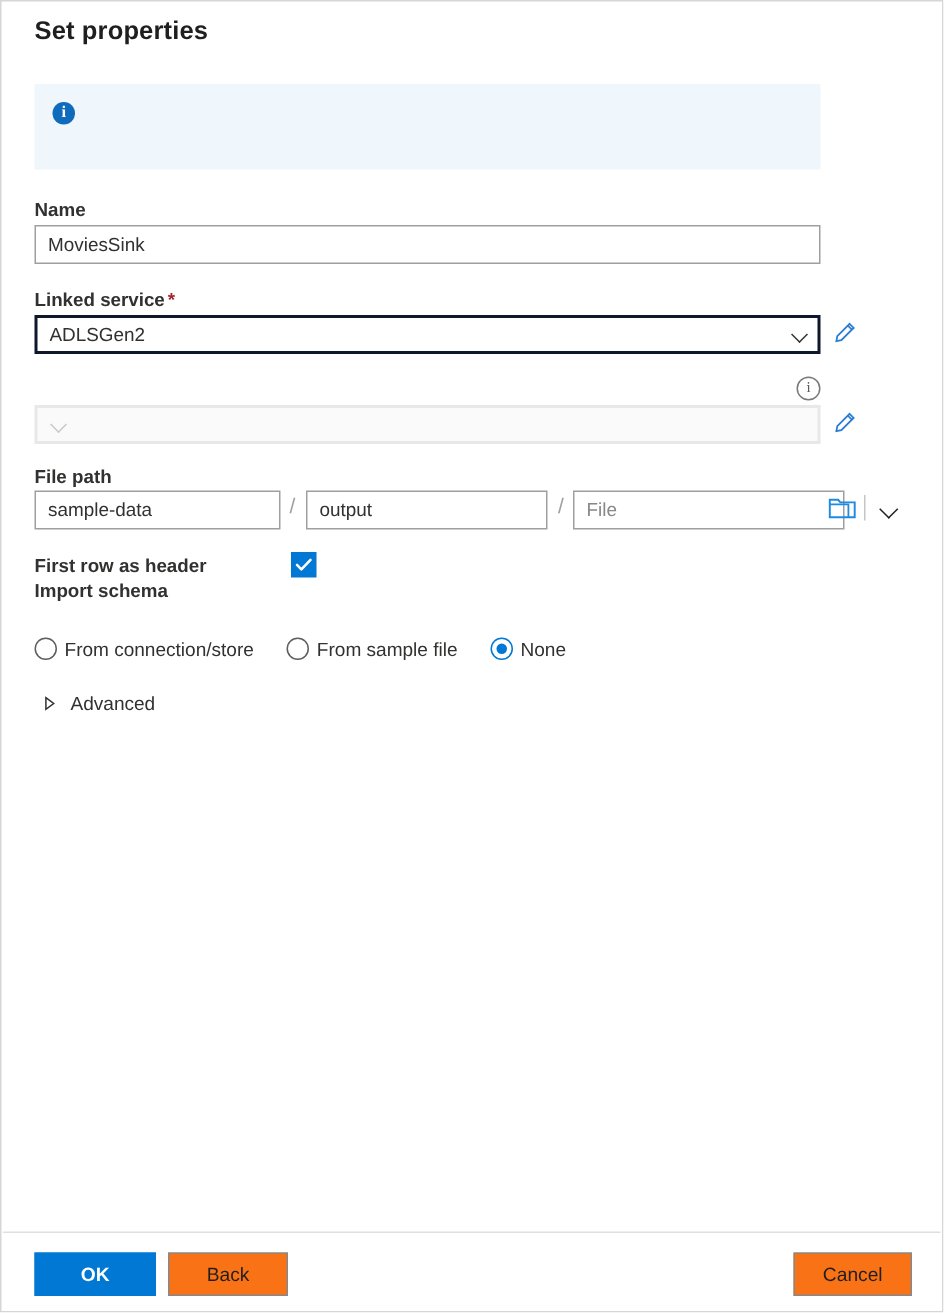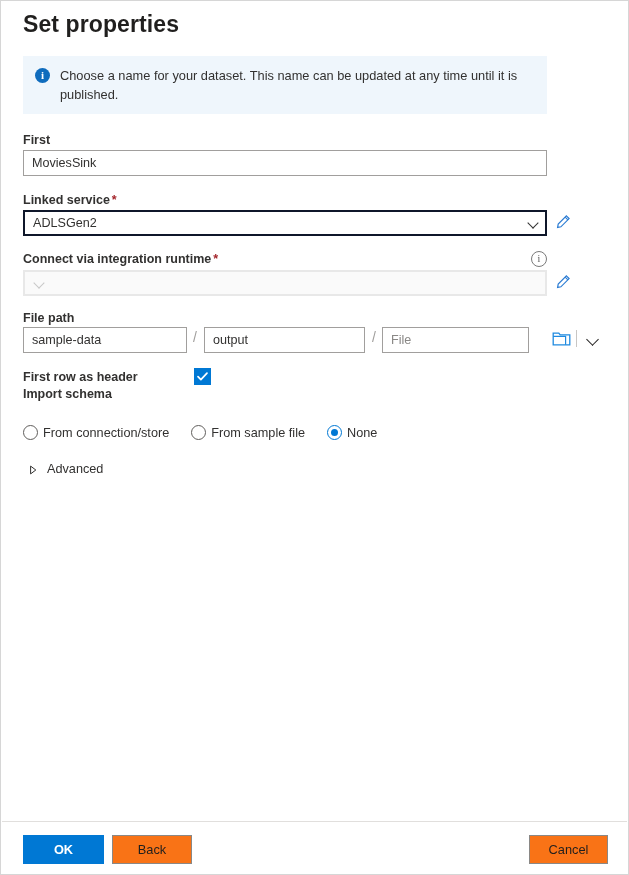--- a/index.html
+++ b/index.html
@@ -20,21 +20,21 @@
     overflow: hidden;
     font-family: "Liberation Sans", sans-serif;
     color: #323130;
   }
 
   
   .page-title {
     position: absolute;
     left: 22px;
     top: 10px;
-    font-size: 23px;
+    font-size: 17px;
     font-weight: 600;
     color: #201f1e;
     letter-spacing: 0.1px;
   }
 
   
   .info-banner {
     position: absolute;
     left: 22px;
     top: 55px;
@@ -291,61 +291,57 @@
 </style>
 </head>
 <body>
 
 <div id="page">
 
   <div class="page-title">Set properties</div>
 
   <div class="info-banner">
     <div class="info-circle">i</div>
-    <div class="info-text">Choose a name for your dataset. This name can be updated at any time until it is published.</div>
-  </div>
-
-  <div class="field-label" style="left:22px; top:132px;">First</div>
+  </div>
+
+  <div class="field-label" style="left:22px; top:132px;">Name</div>
   <input class="txtbox" style="left: 22px; top: 149px; width: 524px;" value="MoviesSink">
 
   <div class="field-label" style="left:22px; top:192px;">
     <span>Linked service</span><span class="req-star">*</span>
   </div>
   <div class="combo" style="left:22px; top:209px; width:524px;">
     <span class="combo-value">ADLSGen2</span>
     <span class="chev"></span>
   </div>
   <span class="pencil" style="left:553px; top:212px;">
     <svg width="18" height="18" viewBox="0 0 18 18" aria-hidden="true">
       <path d="M12.4 2.9l2.7 2.7-8.2 8.2-3.3.6.6-3.3 8.2-8.2z" fill="none" stroke="#2b7cd3" stroke-width="1.2"></path>
       <path d="M11.2 4.1l2.7 2.7" stroke="#2b7cd3" stroke-width="1.1"></path>
     </svg>
   </span>
 
-  <div class="field-label" style="left:22px; top:251px;">
-    <span>Connect via integration runtime</span><span class="req-star">*</span>
-  </div>
   <div class="info-outline" style="left:530px; top:250px;">i</div>
   <div class="combo disabled" style="left:22px; top:269px; width:524px;">
     <span class="chev light"></span>
   </div>
   <span class="pencil" style="left:553px; top:272px;">
     <svg width="18" height="18" viewBox="0 0 18 18" aria-hidden="true">
       <path d="M12.4 2.9l2.7 2.7-8.2 8.2-3.3.6.6-3.3 8.2-8.2z" fill="none" stroke="#2b7cd3" stroke-width="1.2"></path>
       <path d="M11.2 4.1l2.7 2.7" stroke="#2b7cd3" stroke-width="1.1"></path>
     </svg>
   </span>
 
   <div class="field-label" style="left:22px; top:310px;">File path</div>
 
   <input class="txtbox" style="left: 22px; top: 326px; width: 164px;" value="sample-data">
   <span class="slash" style="left:192px; top:328px;">/</span>
   <input class="txtbox" style="left: 203px; top: 326px; width: 161px;" value="output">
   <span class="slash" style="left:371px; top:328px;">/</span>
-  <input class="txtbox" style="left: 381px; top: 326px; width: 147px;" placeholder="File">
+  <input class="txtbox" style="left: 381px; top: 326px; width: 181px;" placeholder="File">
 
   <span class="folder-icon" style="left:551px; top:329px;">
     <svg width="19" height="17" viewBox="0 0 19 17" aria-hidden="true">
       <path d="M1.2 3.2h5.6l1.4 1.7h9.6v9.9H1.2z" fill="none" stroke="#1f8ae0" stroke-width="1.3"></path>
       <path d="M1.2 6.3h12.4v8.5" fill="none" stroke="#1f8ae0" stroke-width="1.2"></path>
     </svg>
   </span>
   <span class="vdivider" style="left:575px; top:329px; height:17px;"></span>
   <span class="chev-btn" style="left:584px; top:330px;"></span>
 

